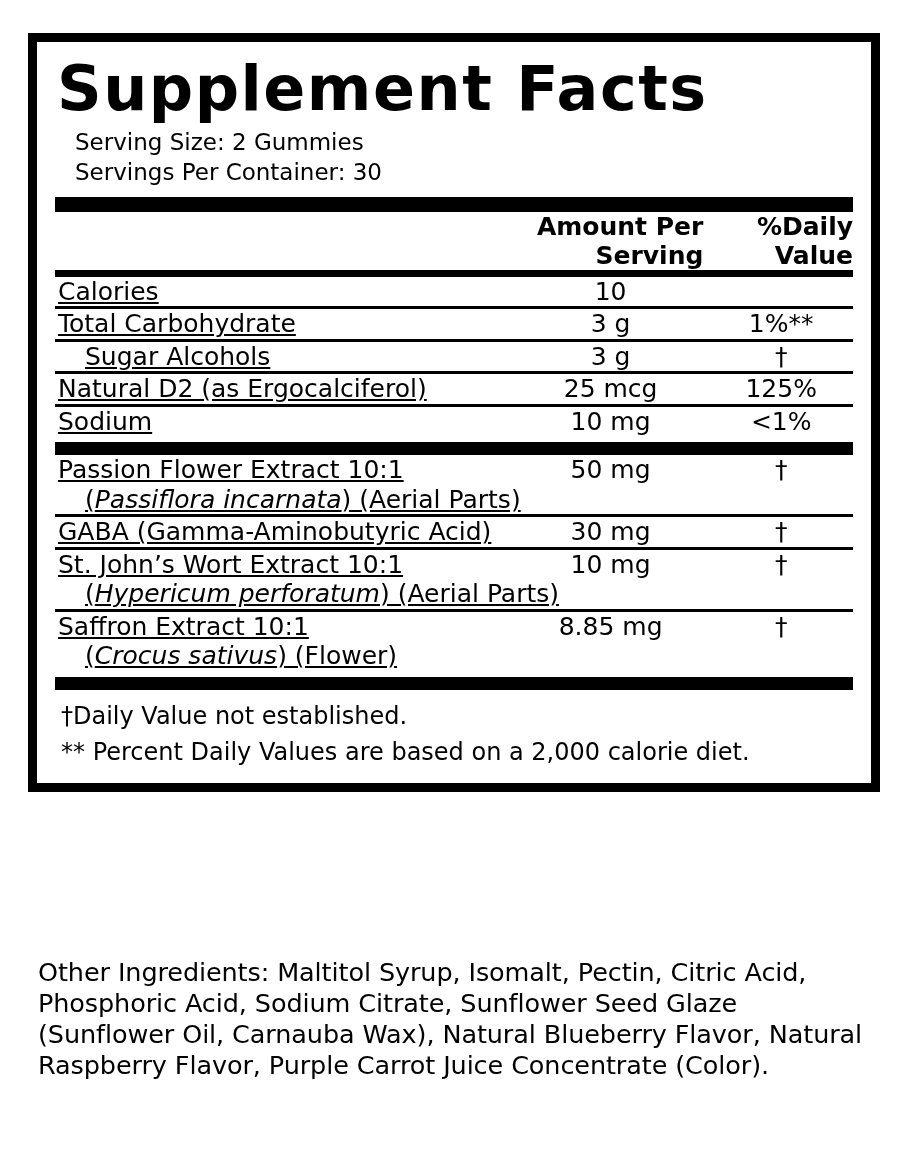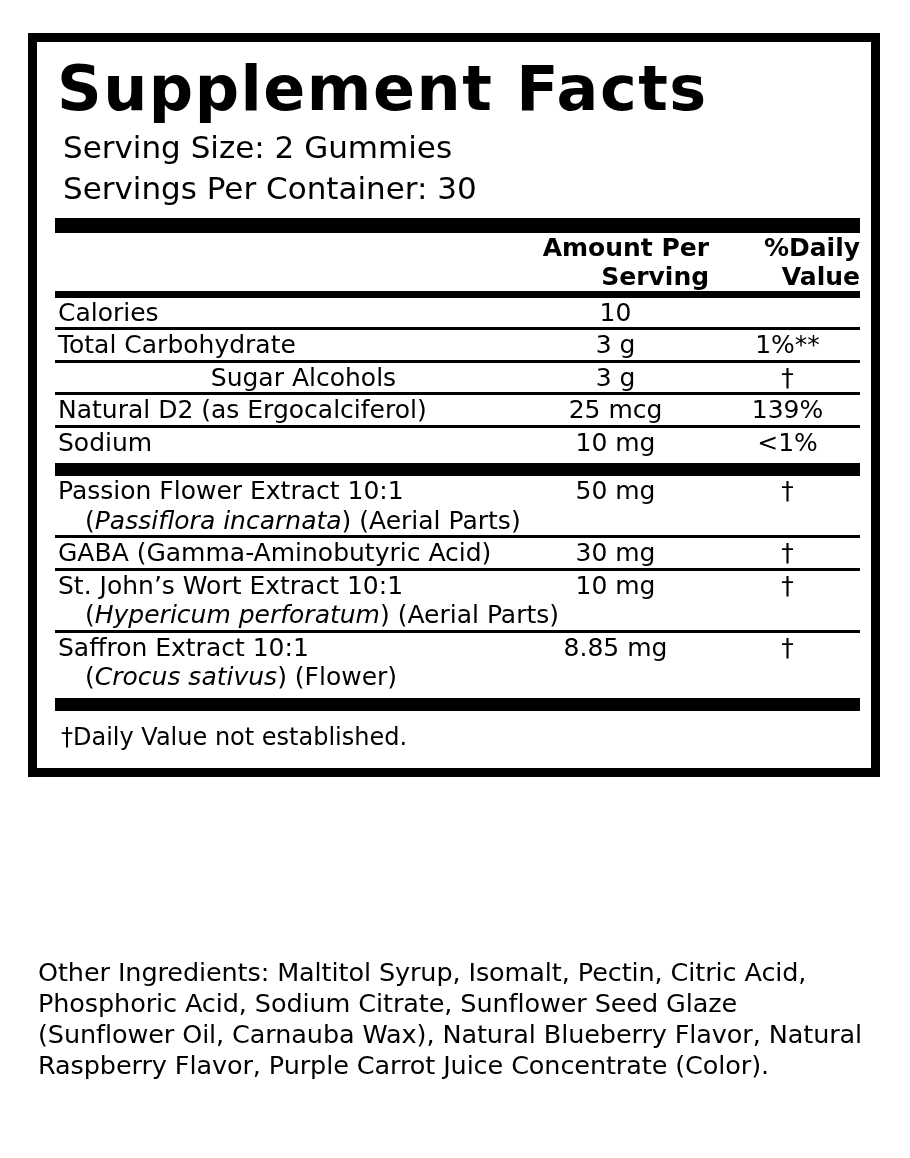--- a/index.html
+++ b/index.html
@@ -23,36 +23,36 @@
 
   
   .panel {
     position: absolute;
     left: 28px;
     top: 33px;
     width: 852px;
     box-sizing: border-box;
     border: 9px solid #000000;
     background: #ffffff;
-    padding: 10px 11px 14px 18px;
+    padding: 10px 18px 14px 18px;
   }
 
   .title {
     font-family: "DejaVu Sans", sans-serif;
     font-weight: bold;
     font-size: 62px;
     letter-spacing: 1.5px;
     line-height: 1.05;
     margin: 4px 0 6px 2px;
   }
 
   .serving-line {
-    font-size: 31px;
+    font-size: 23px;
     line-height: 1.32;
-    margin-left: 8px;
+    margin-left: 20px;
   }
 
   
   .rule-thick {
     height: 15px;
     background: #000000;
     margin: 9px 0 0 0;
   }
 
   table.facts {
@@ -76,25 +76,25 @@
   }
   .hdr-row td.col-name { text-align: left; }
   .hdr-amount { padding-right: 6px !important; }
   .hdr-dv { text-align: center; }
 
   .row td {
     font-size: 25px;
     line-height: 1.18;
     padding: 6px 0 6px 0;
   }
-  .row td.col-name { text-align: left; padding-left: 3px; }
+  .row td.col-name { text-align: left; padding-left: 3px; text-decoration: underline; }
   .row td.col-amount { text-align: center; padding-right: 6px; }
   .row td.col-dv { text-align: center; }
 
-  .row.indent td.col-name { padding-left: 30px; text-align: center; }
+  .row.indent td.col-name { padding-left: 30px; }
 
   .sub-line {
     display: block;
     padding-left: 27px;
     white-space: nowrap;
   }
   .ital { font-style: italic; }
 
   .sep-row td { padding: 0; }
   .sep-row .bar-thin { height: 3px; background: #000; }
@@ -178,21 +178,21 @@
         </tr>
         <tr class="sep-row">
           <td colspan="3">
               <div class="bar-thin"></div>
             </td>
         </tr>
 
         <tr class="row">
           <td class="col-name">Natural D2 (as Ergocalciferol)</td>
           <td class="col-amount">25 mcg</td>
-          <td class="col-dv">139%</td>
+          <td class="col-dv">125%</td>
         </tr>
         <tr class="sep-row">
           <td colspan="3">
               <div class="bar-thin"></div>
             </td>
         </tr>
 
         <tr class="row">
           <td class="col-name">Sodium</td>
           <td class="col-amount">10 mg</td>
@@ -255,18 +255,19 @@
 
         <tr class="sep-row">
           <td colspan="3">
               <div class="bar-thick" style="margin-top:6px"></div>
             </td>
         </tr>
       </tbody>
     </table>
 
     <div class="footnotes">†Daily Value not established.</div>
+    <div class="footnotes" style="margin-top:2px">** Percent Daily Values are based on a 2,000 calorie diet.</div>
 
   </div>
 
   <div class="other-ing">Other Ingredients: Maltitol Syrup, Isomalt, Pectin, Citric Acid, Phosphoric Acid, Sodium Citrate, Sunflower Seed Glaze (Sunflower Oil, Carnauba Wax), Natural Blueberry Flavor, Natural Raspberry Flavor, Purple Carrot Juice Concentrate (Color).</div>
 
 </div>
 
 </body></html>

